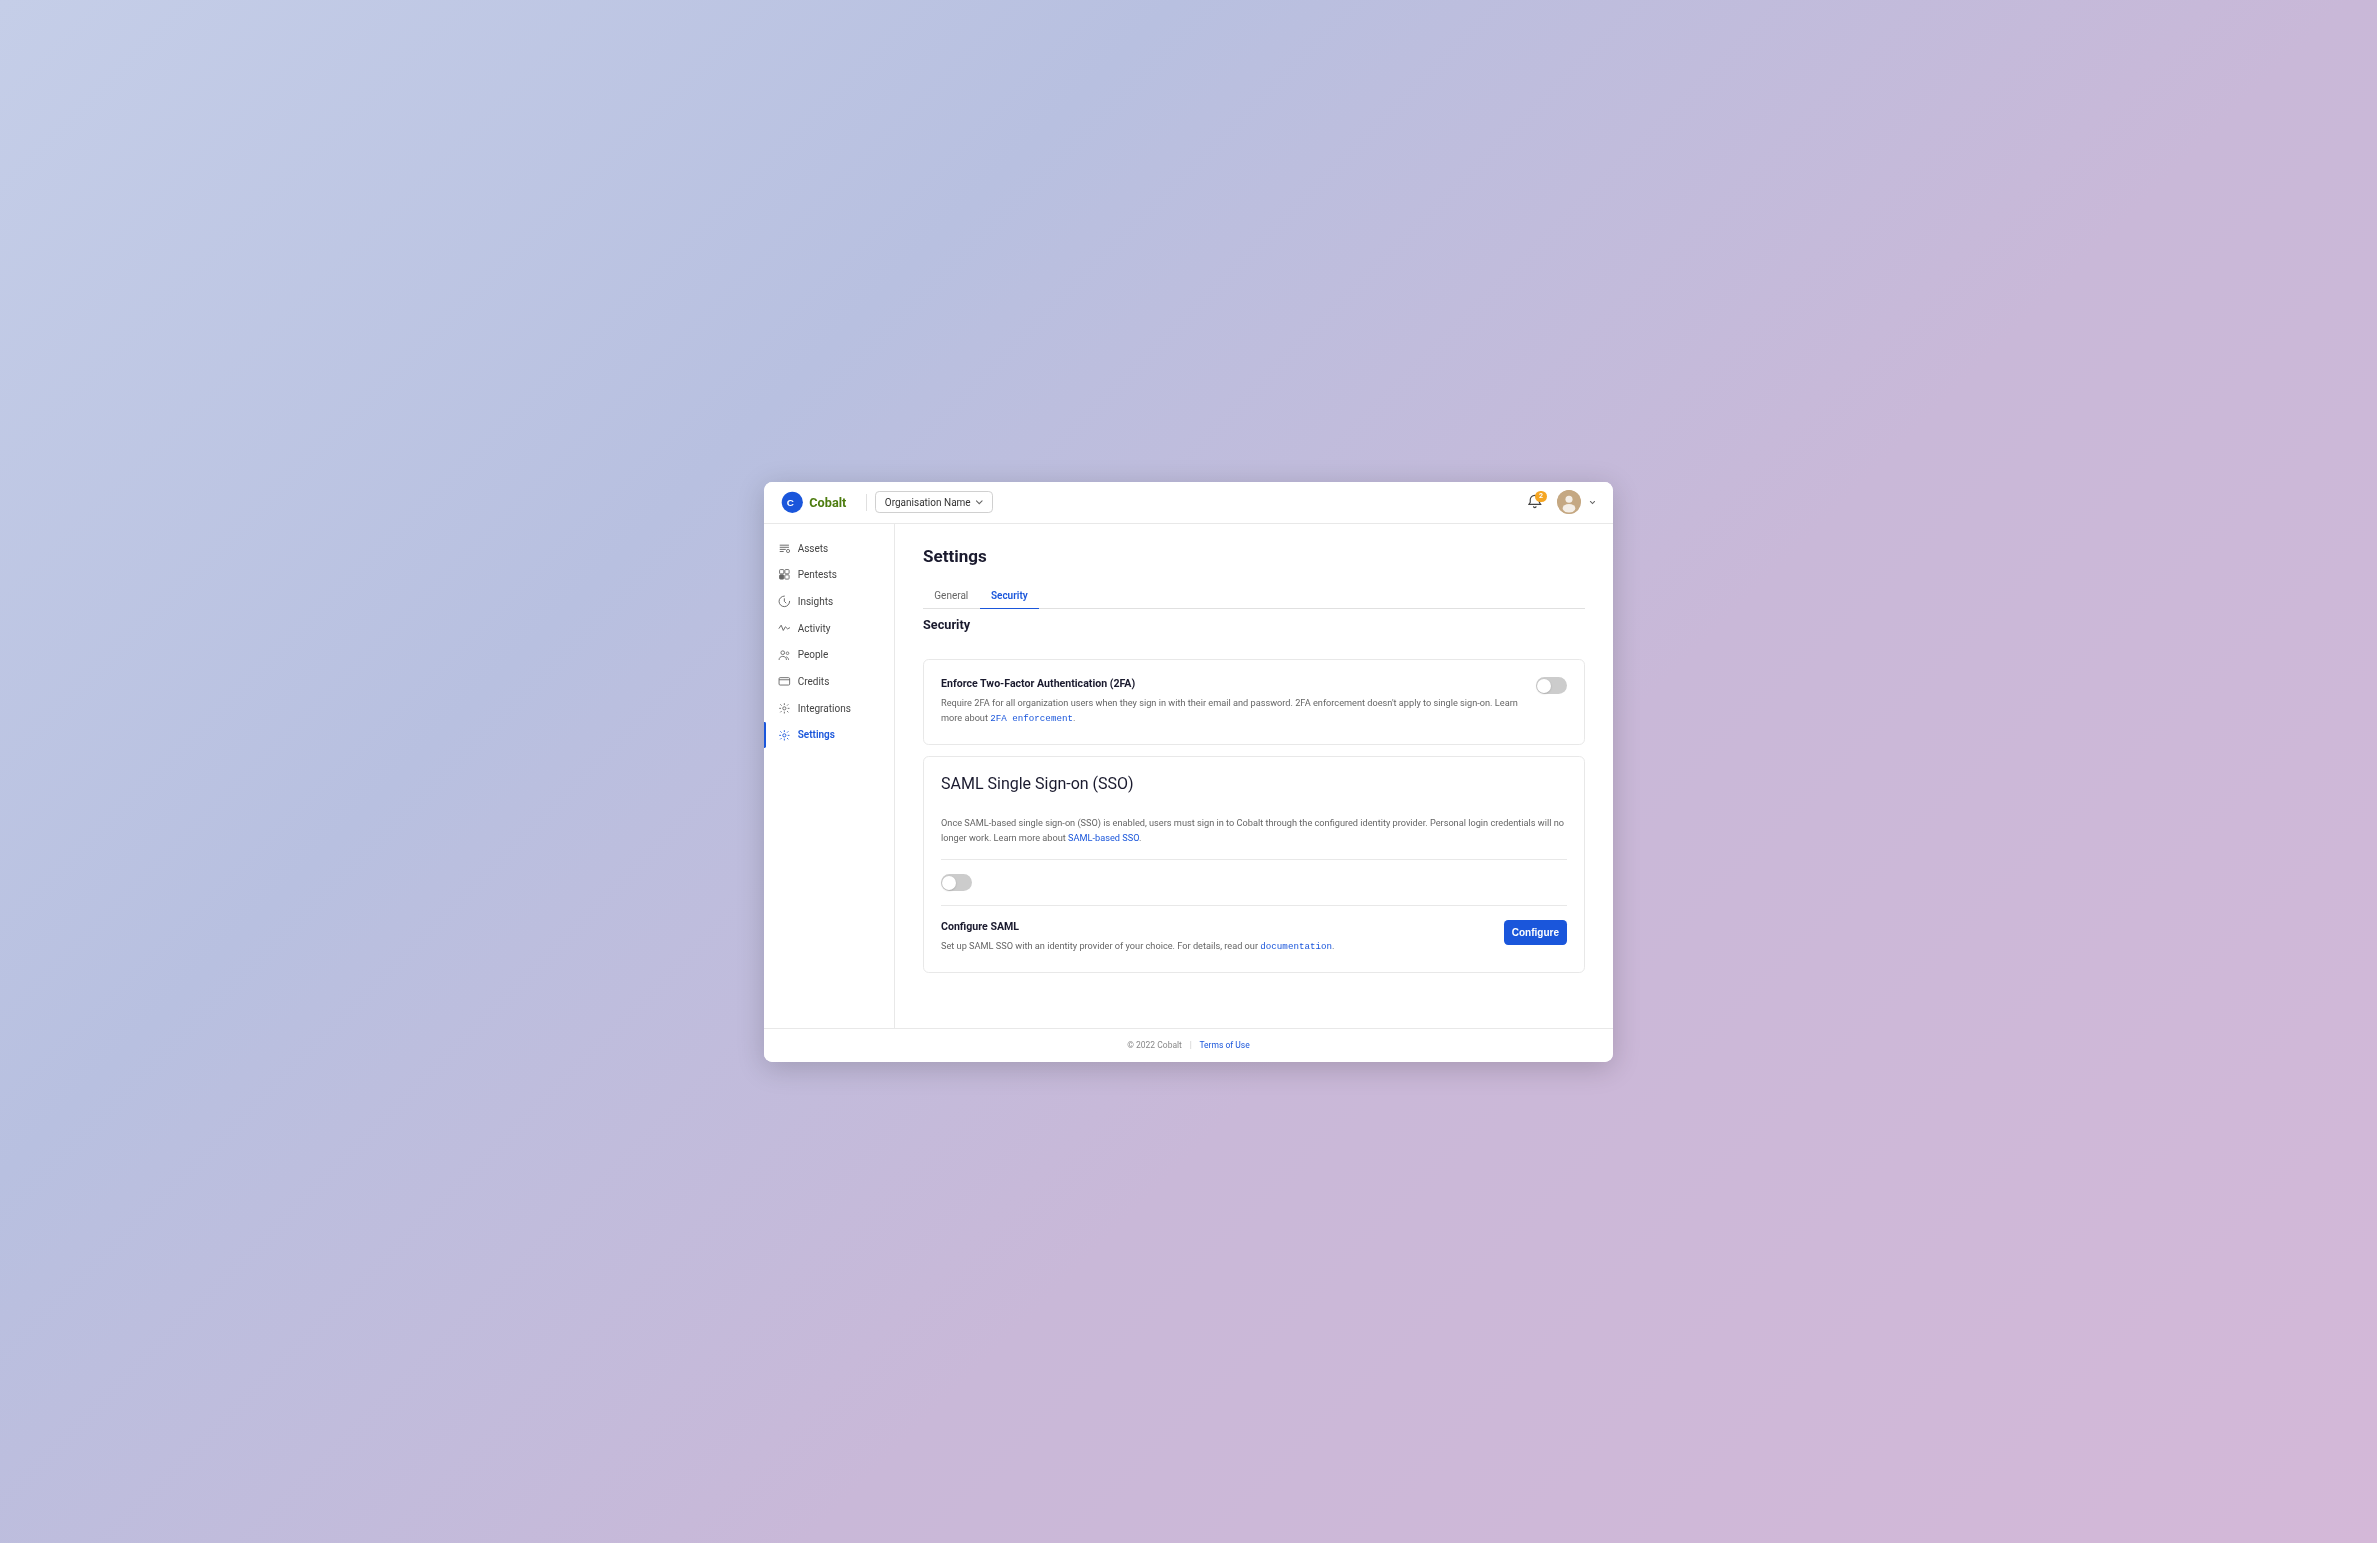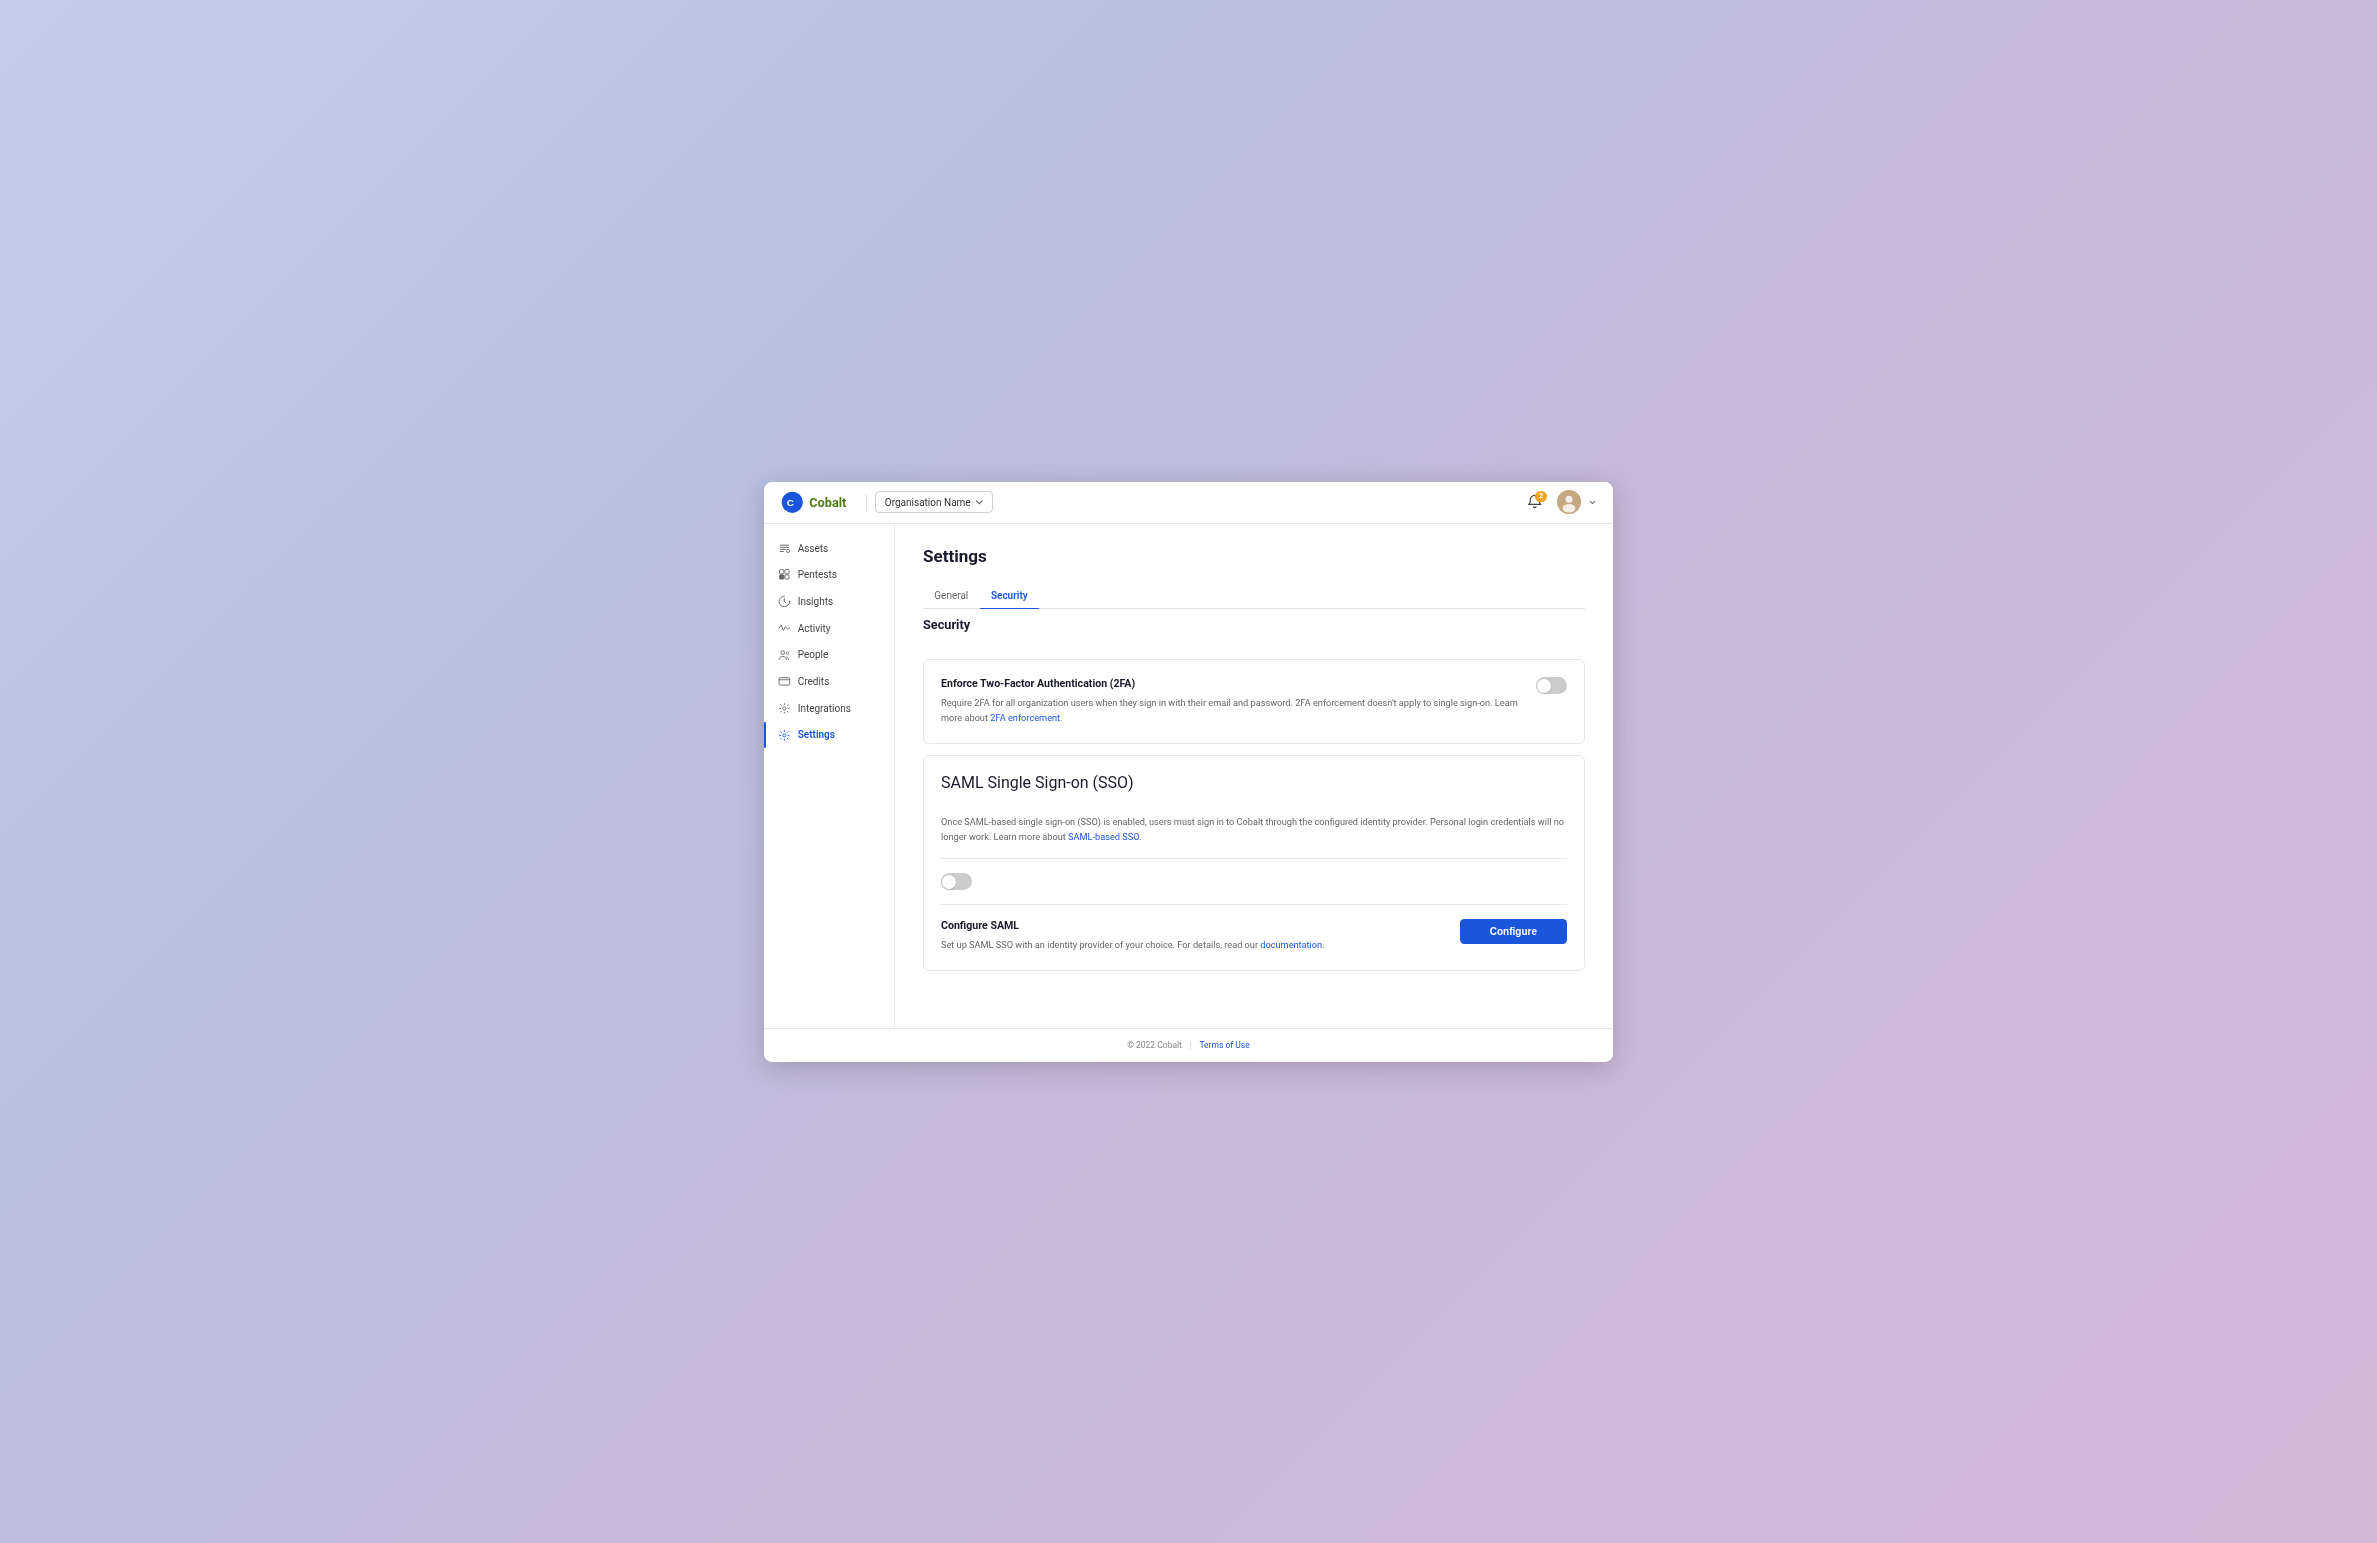--- a/index.html
+++ b/index.html
@@ -214,20 +214,21 @@
       margin-bottom: 5.7px;
     }
     .card-desc {
       font-size: 9.2px;
       color: #666;
       line-height: 1.6;
     }
     .card-desc a {
       color: #1a56db;
       text-decoration: none;
+      font-family: Liberation Mono, monospace;
     }
     .card-action {
       flex-shrink: 0;
       display: flex;
       align-items: center;
     }
     
     .toggle {
       width: 31px;
       height: 17px;
@@ -247,21 +248,21 @@
       background: #fff;
       border-radius: 50%;
       transition: left 0.2s;
       box-shadow: 0 0.7px 2.1px rgba(0,0,0,0.2);
     }
     
     .configure-btn {
       background: #1a56db;
       color: #fff;
       border: none;
-      padding: 7px 30px;
+      padding: 7px 8px;
       border-radius: 4.2px;
       font-size: 10px;
       font-weight: 600;
       cursor: pointer;
       transition: background 0.15s;
     }
     
     .saml-card {
       border: 0.7px solid #e8e8e8;
       border-radius: 5.7px;

